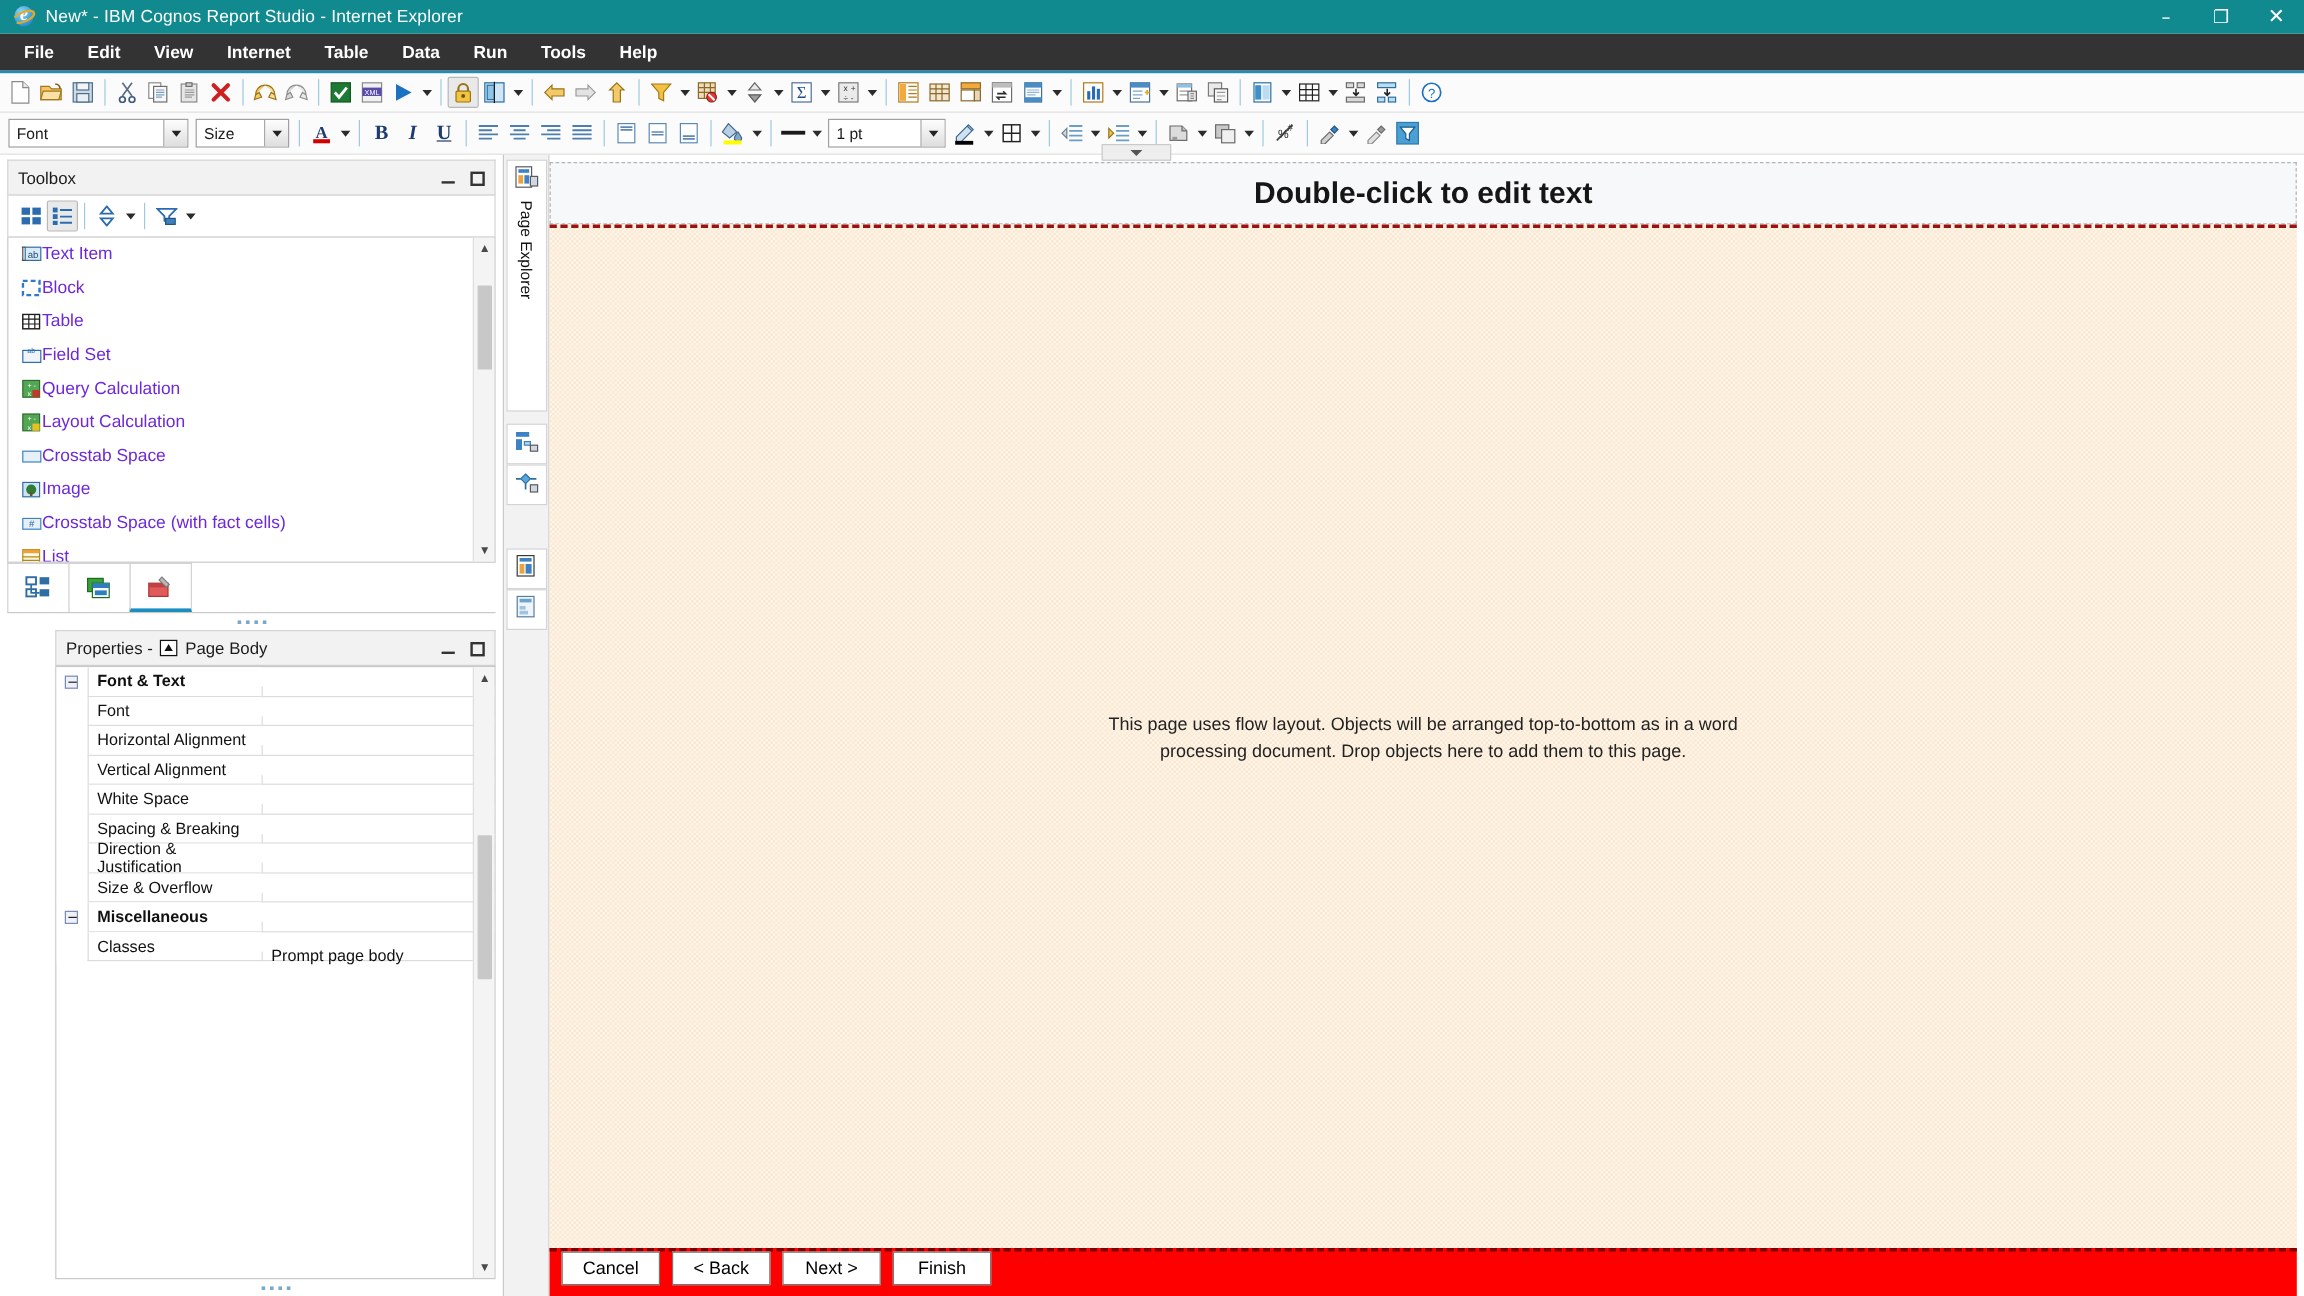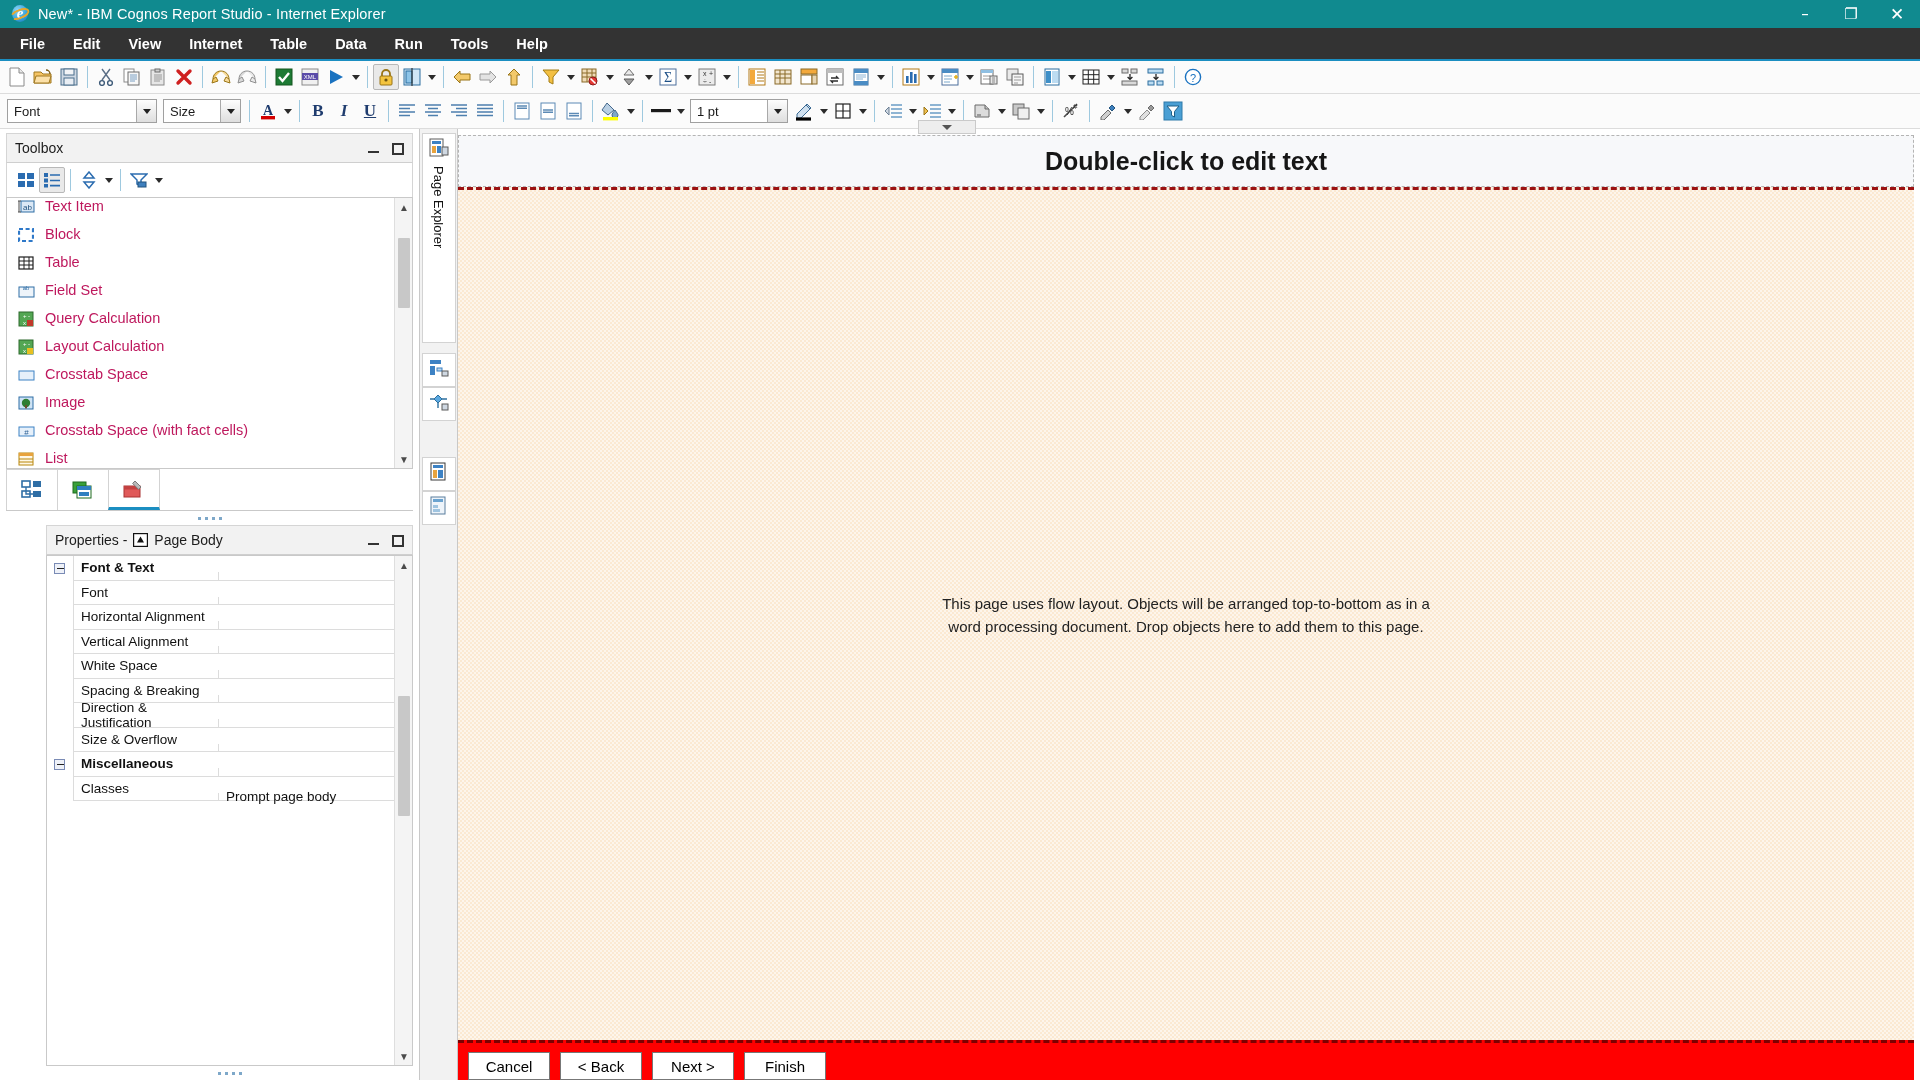--- a/index.html
+++ b/index.html
@@ -197,25 +197,24 @@
   }
   #toolbox-list {
     height: 272px;
     border: 1px solid #c9c9c9;
     background: #ffffff;
     position: relative;
     overflow: hidden;
   }
   .tool-item {
     height: 28px;
-    display: flex; align-items: flex-start;
+    display: flex; align-items: center;
     padding-left: 10px;
     font-size: 14.5px;
-    color: #be185d;
-    gap: 10px;
+    color: #6d28d9;
   }
   .tool-item .ti-ico { width: 18px; height: 18px; flex: 0 0 18px; display:flex; align-items:center; justify-content:center; }
 
   .vscroll {
     position: absolute; right: 0; top: 0;
     width: 18px; height: 100%;
     background: #f4f4f4;
     border-left: 1px solid #dedede;
   }
   .vscroll .arr {
@@ -378,32 +377,32 @@
     background-image:
       linear-gradient(45deg, rgba(255,255,255,.55) 25%, transparent 25%, transparent 75%, rgba(255,255,255,.55) 75%),
       linear-gradient(45deg, rgba(255,255,255,.55) 25%, transparent 25%, transparent 75%, rgba(255,255,255,.55) 75%);
     background-size: 4px 4px;
     background-position: 0 0, 2px 2px;
     display: flex; align-items: center; justify-content: center;
     position: relative;
     min-height: 0;
   }
   #flow-msg {
-    width: 524px;
+    width: 580px;
     text-align: center;
     font-size: 15px;
     color: #222;
     line-height: 23px;
   }
 
   
   #wizardbar {
     height: 40px;
     background: #ff0000;
-    display: flex; align-items: flex-end;
+    display: flex; align-items: flex-start;
     padding-left: 10px;
     gap: 10px;
     border-top: 3px dashed #7d0000;
   }
   .wz-btn {
     min-width: 82px;
     height: 28px;
     background: #ffffff;
     border: 1px solid #777777;
     display: flex; align-items: center; justify-content: center;

